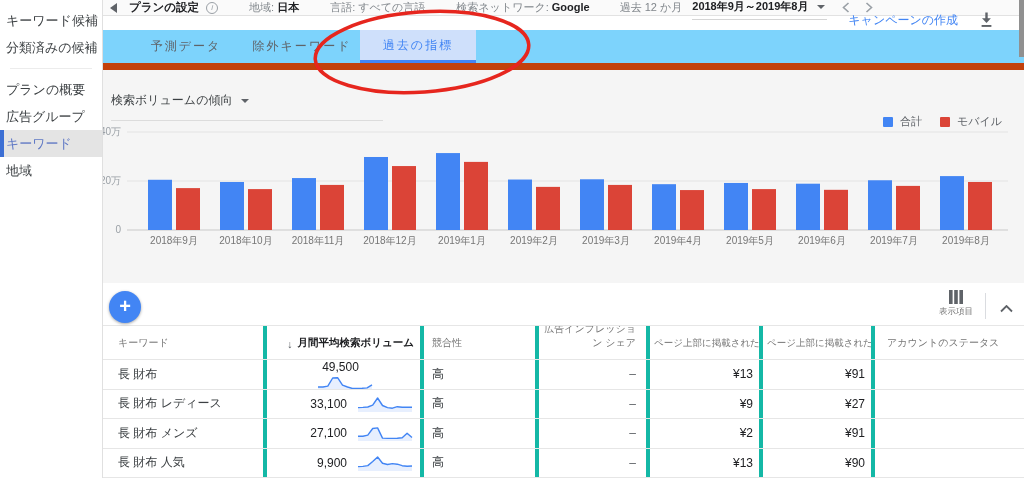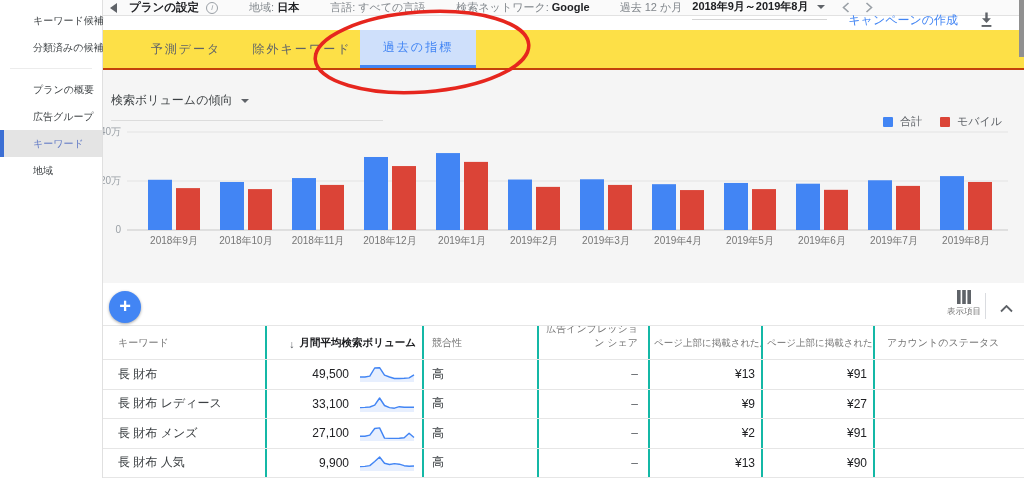--- a/index.html
+++ b/index.html
@@ -4,21 +4,21 @@
 <style>
   * { margin:0; padding:0; box-sizing:border-box; }
   html,body { width:1024px; height:478px; }
   body {
     position:relative; overflow:hidden; background:#fff;
     font-family:"Liberation Sans","DejaVu Sans",sans-serif; color:#3c4043;
   }
   
   .sidebar { position:absolute; left:0; top:0; width:103px; height:478px;
     background:#fff; border-right:1px solid #e0e0e0; padding-top:7px; z-index:5; }
-  .side-item { height:27px; line-height:27px; padding-left:29px; font-size:10px;
+  .side-item { height:27px; line-height:27px; padding-left:2px; font-size:13px;
     color:#3c4043; cursor:pointer; border-left:4px solid transparent; white-space:nowrap; }
   .side-item.active { background:#e4e4e4; border-left:4px solid #3c6fd4; color:#6079c5; }
   .side-divider { border-top:1px solid #ececec; margin:7px 10px; }
   
   .topbar { position:absolute; left:103px; top:0; right:0; height:16px; background:#fafafa;
     border-bottom:1px solid #e2e2e2; display:flex; align-items:center; font-size:11px; color:#80868b; }
   .back-btn { margin-left:7px; width:0; height:0; border-top:5px solid transparent;
     border-bottom:5px solid transparent; border-right:7px solid #5f6368; cursor:pointer; }
   .tb-title { margin-left:12px; color:#202124; font-weight:bold; font-size:11.5px; }
   .info-icon { margin-left:7px; width:12px; height:12px; border:1px solid #9aa0a6; border-radius:50%;
@@ -27,22 +27,22 @@
   .tb-filter { margin-left:31px; white-space:nowrap; }
   .tb-filter .em { color:#202124; font-weight:bold; }
   .tb-period { margin-left:30px; white-space:nowrap; }
   .tb-date { margin-left:10px; color:#202124; font-weight:bold; white-space:nowrap;
     border-bottom:1px solid #d5d5d5; padding:3px 2px 5px 0; cursor:pointer; }
   .caret { display:inline-block; width:0; height:0; border-left:4px solid transparent;
     border-right:4px solid transparent; border-top:4px solid #5f6368; margin-left:9px; vertical-align:middle; }
   .nav-ch { margin-left:15px; cursor:pointer; display:inline-flex; }
   .scroll-thumb { position:absolute; right:0; top:0; width:5px; height:57px; background:#909090; z-index:40; }
   
-  .tabbar { position:absolute; left:103px; top:30px; right:0; height:40px; background:#fde047;
-    border-bottom:2px solid #c2410c; display:flex; z-index:6; }
+  .tabbar { position:absolute; left:103px; top:30px; right:0; height:40px; background:#7dd3fc;
+    border-bottom:7px solid #c2410c; display:flex; z-index:6; }
   .tab { width:116px; display:flex; align-items:center; justify-content:center; font-size:12px;
     letter-spacing:2px; color:#5f6368; cursor:pointer; white-space:nowrap; }
   .tab:first-child { margin-left:25px; }
   .tab.active { background:#cfe0fb; color:#4285f4; border-bottom:3px solid #4285f4; }
   .create-campaign { position:absolute; right:66px; top:0; height:40px; display:flex; align-items:center;
     color:#4285F4; font-size:12px; cursor:pointer; white-space:nowrap; }
   .download-btn { position:absolute; right:30px; top:12px; cursor:pointer; }
   
   .annotation { position:absolute; left:300px; top:3px; z-index:60; pointer-events:none; }
   
@@ -51,30 +51,30 @@
     border-bottom:1px solid #dcdcdc; padding-bottom:11px; cursor:pointer; }
   .legend { position:absolute; right:22px; top:44px; display:flex; align-items:center;
     font-size:11px; color:#5f6368; }
   .legend-swatch { width:10px; height:10px; margin:0 7px 0 18px; border-radius:1px; }
   #bar-chart { position:absolute; left:0; top:52px; }
   
   .table-section { position:absolute; left:103px; top:283px; right:0; bottom:0; background:#fff; }
   .add-btn { position:absolute; left:6px; top:8px; width:32px; height:32px; border-radius:50%;
     background:#4285F4; color:#fff; font-size:20px; font-weight:bold; display:flex; align-items:center;
     justify-content:center; box-shadow:0 1px 3px rgba(0,0,0,.35); cursor:pointer; z-index:3; padding-bottom:2px; }
-  .cols-tool { position:absolute; right:38px; top:7px; width:44px; text-align:center; color:#757575;
+  .cols-tool { position:absolute; right:46px; top:7px; width:44px; text-align:center; color:#757575;
     font-size:8.5px; cursor:pointer; }
   .cols-tool svg { display:block; margin:0 auto 2px; }
   .tool-div { position:absolute; right:38px; top:10px; height:26px; border-left:1px solid #dadce0; }
   .collapse-btn { position:absolute; right:11px; top:16px; cursor:pointer; }
   .tbl { position:absolute; left:0; right:0; top:42px; }
   .tr { display:flex; border-bottom:1px solid #e6e6e6; }
   .tr.head { border-top:1px solid #e6e6e6; height:35px; color:#757575; font-size:10px; }
   .tr.body { height:29.5px; font-size:12px; color:#202124; }
-  .td { border-right:2px solid #14b8a6; display:flex; align-items:center; overflow:hidden; }
+  .td { border-right:4px solid #14b8a6; display:flex; align-items:center; overflow:hidden; }
   .td:last-child { border-right:none; }
   .head .td { align-items:flex-end; padding-bottom:9px; }
   .h-sorted { color:#202124; font-weight:bold; font-size:10.5px; justify-content:flex-end; padding-right:6px; }
   .h-sorted .arr { color:#5f6368; font-weight:normal; margin-right:5px; }
   .h-right { justify-content:flex-end; text-align:right; padding-right:10px; }
   .h-tight { font-size:9.5px; white-space:nowrap; padding-left:4px; }
   .c-kw { padding-left:15px; color:#3c4043; }
   .c-vol { justify-content:flex-end; padding-right:6px; }
   .c-vol .spark { margin-left:9px; }
   .c-comp { padding-left:8px; color:#3c4043; }
@@ -232,21 +232,21 @@
         </div>
         <div class="td h-tight" style="width: 112px;">
           <span>ページ上部に掲載された広</span>
         </div>
         <div class="td" style="flex: 1 1 0%; padding-left: 12px;">
           <span>アカウントのステータス</span>
         </div>
       </div>
       <div class="tr body">
         <div class="td c-kw" style="width: 164px;">長 財布</div>
-        <div class="td c-vol" style="width: 157px;">
+        <div class="td c-vol" style="width: 157px; flex-direction: column;">
           <span>49,500</span>
           <svg class="spark" width="58" height="20">
             <path d="M2,18 L2.0,13.0 L6.9,13.0 L11.8,12.1 L16.7,4.0 L21.6,3.7 L26.5,11.2 L31.5,13.0 L36.4,14.5 L41.3,14.5 L46.2,14.3 L51.1,13.9 L56.0,10.9 L56,18 Z" fill="rgba(66,133,244,0.13)" stroke="none"></path>
             <polyline points="2.0,13.0 6.9,13.0 11.8,12.1 16.7,4.0 21.6,3.7 26.5,11.2 31.5,13.0 36.4,14.5 41.3,14.5 46.2,14.3 51.1,13.9 56.0,10.9" fill="none" stroke="#4285F4" stroke-width="1.4" stroke-linejoin="round"></polyline>
           </svg>
         </div>
         <div class="td c-comp" style="width: 115px;">高</div>
         <div class="td c-dash" style="width: 111px;">–</div>
         <div class="td c-yen" style="width: 113px;">¥13</div>
         <div class="td c-yen" style="width: 112px;">¥91</div>

